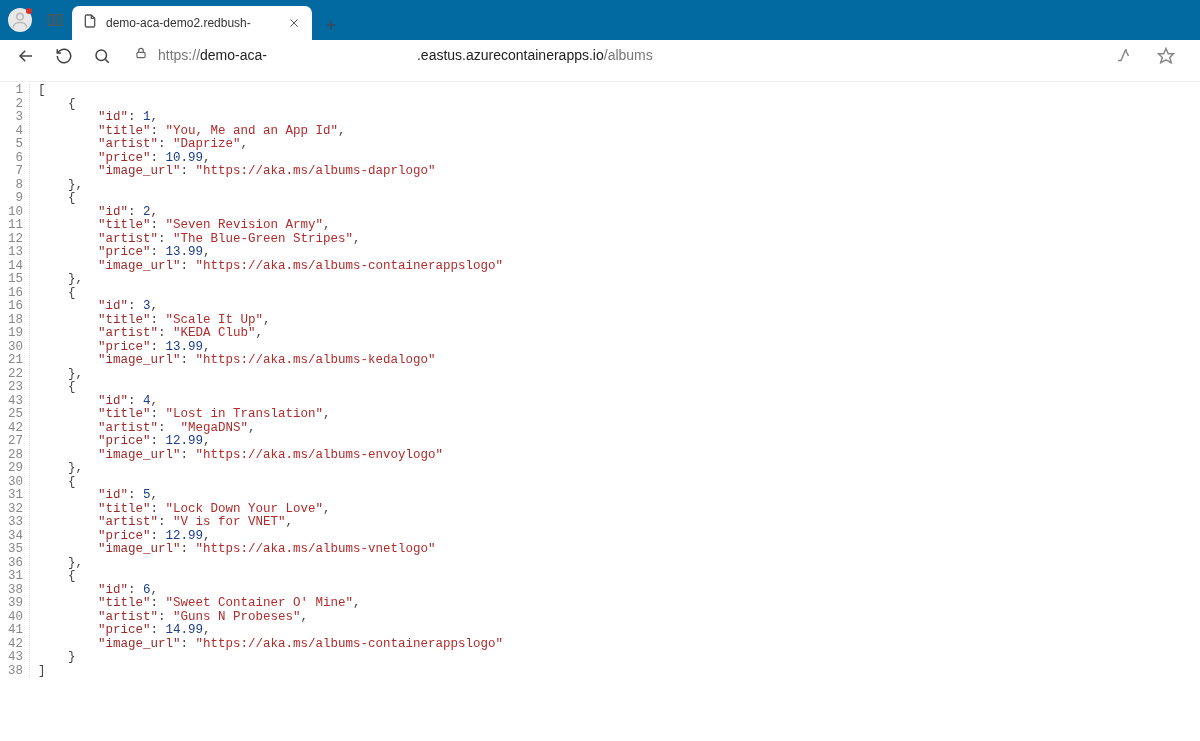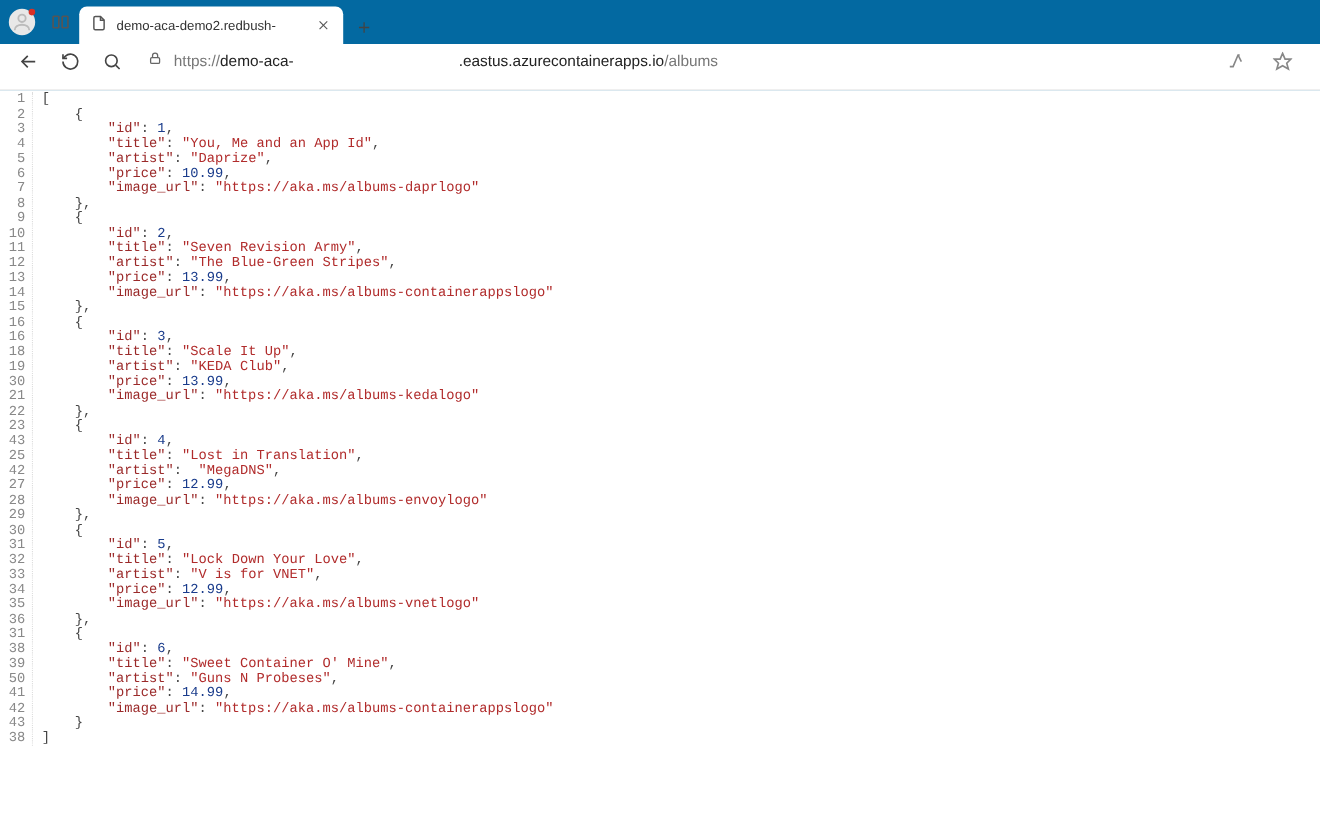--- a/index.html
+++ b/index.html
@@ -163,20 +163,20 @@
       <div>30</div>
       <div>31</div>
       <div>32</div>
       <div>33</div>
       <div>34</div>
       <div>35</div>
       <div>36</div>
       <div>31</div>
       <div>38</div>
       <div>39</div>
-      <div>50</div>
+      <div>40</div>
       <div>41</div>
       <div>42</div>
       <div>43</div>
       <div>38</div>
     </div>
   <div class="code" id="code"><div><span class="p">[</span></div><div>    <span class="p">{</span></div><div>        <span class="k">"id"</span><span class="p">: </span><span class="n">1</span><span class="p">,</span></div><div>        <span class="k">"title"</span><span class="p">: </span><span class="s">"You, Me and an App Id"</span><span class="p">,</span></div><div>        <span class="k">"artist"</span><span class="p">: </span><span class="s">"Daprize"</span><span class="p">,</span></div><div>        <span class="k">"price"</span><span class="p">: </span><span class="n">10.99</span><span class="p">,</span></div><div>        <span class="k">"image_url"</span><span class="p">: </span><span class="s">"https://aka.ms/albums-daprlogo"</span></div><div>    <span class="p">},</span></div><div>    <span class="p">{</span></div><div>        <span class="k">"id"</span><span class="p">: </span><span class="n">2</span><span class="p">,</span></div><div>        <span class="k">"title"</span><span class="p">: </span><span class="s">"Seven Revision Army"</span><span class="p">,</span></div><div>        <span class="k">"artist"</span><span class="p">: </span><span class="s">"The Blue-Green Stripes"</span><span class="p">,</span></div><div>        <span class="k">"price"</span><span class="p">: </span><span class="n">13.99</span><span class="p">,</span></div><div>        <span class="k">"image_url"</span><span class="p">: </span><span class="s">"https://aka.ms/albums-containerappslogo"</span></div><div>    <span class="p">},</span></div><div>    <span class="p">{</span></div><div>        <span class="k">"id"</span><span class="p">: </span><span class="n">3</span><span class="p">,</span></div><div>        <span class="k">"title"</span><span class="p">: </span><span class="s">"Scale It Up"</span><span class="p">,</span></div><div>        <span class="k">"artist"</span><span class="p">: </span><span class="s">"KEDA Club"</span><span class="p">,</span></div><div>        <span class="k">"price"</span><span class="p">: </span><span class="n">13.99</span><span class="p">,</span></div><div>        <span class="k">"image_url"</span><span class="p">: </span><span class="s">"https://aka.ms/albums-kedalogo"</span></div><div>    <span class="p">},</span></div><div>    <span class="p">{</span></div><div>        <span class="k">"id"</span><span class="p">: </span><span class="n">4</span><span class="p">,</span></div><div>        <span class="k">"title"</span><span class="p">: </span><span class="s">"Lost in Translation"</span><span class="p">,</span></div><div>        <span class="k">"artist"</span><span class="p">:  </span><span class="s">"MegaDNS"</span><span class="p">,</span></div><div>        <span class="k">"price"</span><span class="p">: </span><span class="n">12.99</span><span class="p">,</span></div><div>        <span class="k">"image_url"</span><span class="p">: </span><span class="s">"https://aka.ms/albums-envoylogo"</span></div><div>    <span class="p">},</span></div><div>    <span class="p">{</span></div><div>        <span class="k">"id"</span><span class="p">: </span><span class="n">5</span><span class="p">,</span></div><div>        <span class="k">"title"</span><span class="p">: </span><span class="s">"Lock Down Your Love"</span><span class="p">,</span></div><div>        <span class="k">"artist"</span><span class="p">: </span><span class="s">"V is for VNET"</span><span class="p">,</span></div><div>        <span class="k">"price"</span><span class="p">: </span><span class="n">12.99</span><span class="p">,</span></div><div>        <span class="k">"image_url"</span><span class="p">: </span><span class="s">"https://aka.ms/albums-vnetlogo"</span></div><div>    <span class="p">},</span></div><div>    <span class="p">{</span></div><div>        <span class="k">"id"</span><span class="p">: </span><span class="n">6</span><span class="p">,</span></div><div>        <span class="k">"title"</span><span class="p">: </span><span class="s">"Sweet Container O' Mine"</span><span class="p">,</span></div><div>        <span class="k">"artist"</span><span class="p">: </span><span class="s">"Guns N Probeses"</span><span class="p">,</span></div><div>        <span class="k">"price"</span><span class="p">: </span><span class="n">14.99</span><span class="p">,</span></div><div>        <span class="k">"image_url"</span><span class="p">: </span><span class="s">"https://aka.ms/albums-containerappslogo"</span></div><div>    <span class="p">}</span></div><div><span class="p">]</span></div></div>
 </div>
 
 </body></html>

